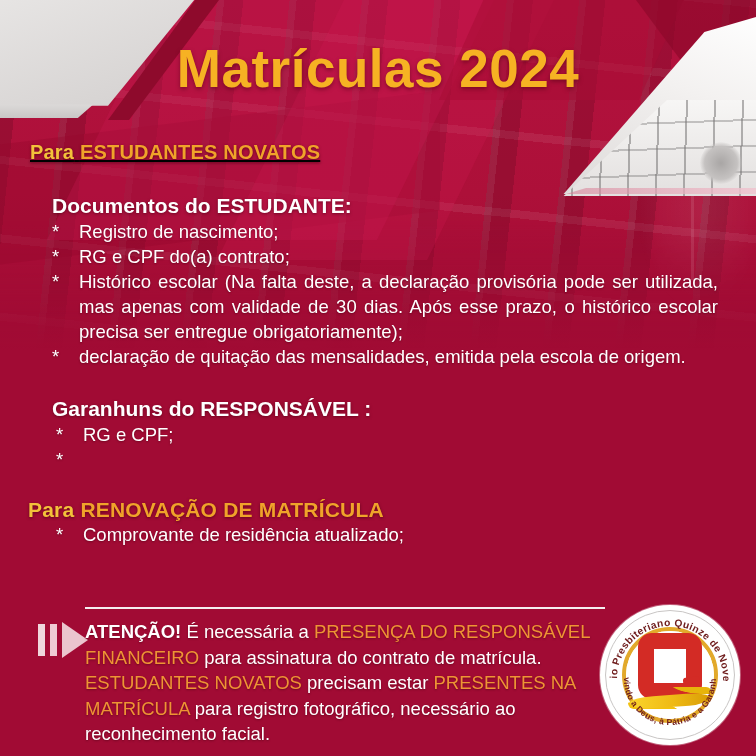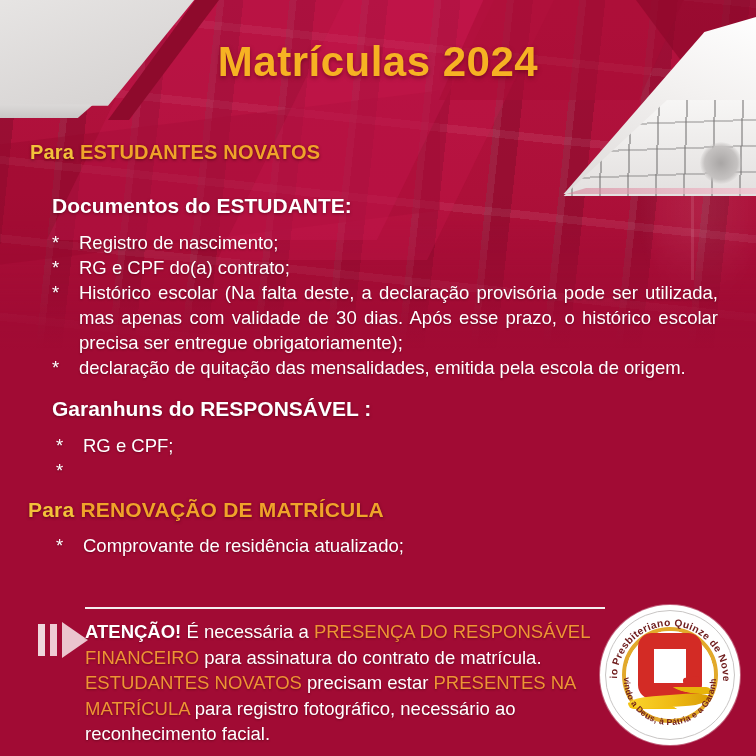--- a/index.html
+++ b/index.html
@@ -144,50 +144,51 @@
     position:absolute; left:0; top:300px; width:756px; height:456px;
     background:linear-gradient(180deg, rgba(161,11,52,0) 0%, #A10B34 18%, #A10B34 100%);
   }
 
   
   .content { position:absolute; inset:0; }
 
   .title {
     position:absolute; left:0; right:0; top:38px;
     text-align:center;
-    font-size:42px; font-weight:bold; letter-spacing:0.5px;
+    font-size:53px; font-weight:bold; letter-spacing:0.5px;
     color:#F6B223;
     text-shadow:0 2px 4px rgba(80,0,20,0.55);
   }
 
   .kicker {
     position:absolute; left:30px; top:141px;
     font-size:20px; font-weight:bold; letter-spacing:0.2px;
     text-shadow:0 1px 3px rgba(70,0,18,0.7);
+    text-decoration:underline;
   }
   .kicker .k-para { color:#F3C13A; }
   .kicker .k-rest { color:#F0A32A; }
 
   .section-head {
     position:absolute;
     font-size:21px; font-weight:bold; color:#FFFFFF;
     text-shadow:0 1px 3px rgba(60,0,16,0.55);
   }
   #head-estudante { left:52px; top:194px; }
   #head-responsavel { left:52px; top:397px; }
 
   .renov-head {
     position:absolute; left:28px; top:498px;
     font-size:21px; font-weight:bold; letter-spacing:0.2px;
     text-shadow:0 1px 3px rgba(70,0,18,0.7);
   }
   .renov-head .k-para { color:#F3C13A; }
   .renov-head .k-rest { color:#F0A32A; }
 
-  ul.bullets { list-style:none; position:absolute;margin-top:11px; }
+  ul.bullets { list-style:none; position:absolute; }
   ul.bullets li {
     position:relative;
     color:#FFFFFF;
     font-size:18.5px;
     line-height:25px;
     padding-left:33px;
     text-align:justify;
     text-shadow:0 1px 2px rgba(60,0,16,0.45);
   }
   ul.bullets li .ast {

